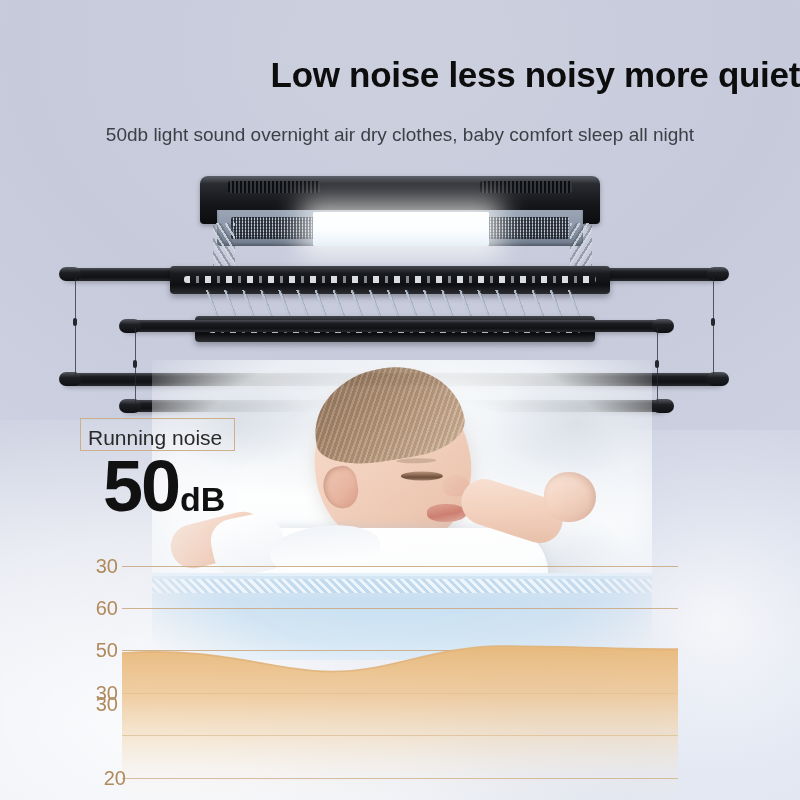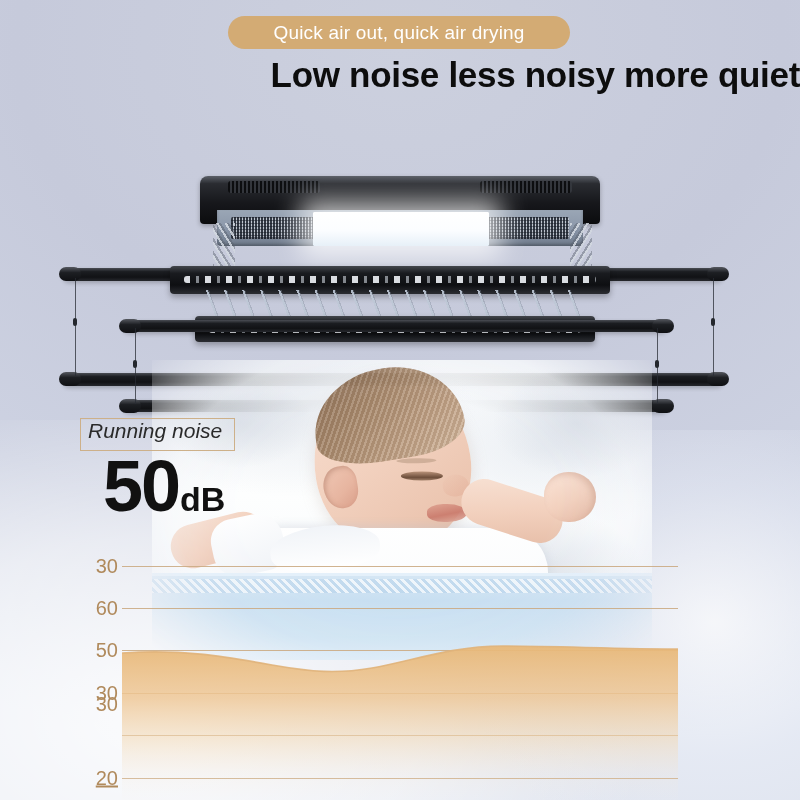--- a/index.html
+++ b/index.html
@@ -404,24 +404,23 @@
   
   .noise-box {
     position: absolute;
     left: 80px;
     top: 418px;
     width: 155px;
     height: 33px;
     border: 1px solid #cdb089;
     background: rgba(255,255,255,0.05);
     display: flex;
-    align-items: flex-start;
+    align-items: flex-end;
     padding-left: 7px;
     box-sizing: border-box;
-    font-style: italic;
   }
   .noise-box span {
     font-size: 21px;
     color: #2a2a2a;
   }
   .db-wrap {
     position: absolute;
     left: 103px;
     top: 450px;
     display: flex;
@@ -476,24 +475,22 @@
   }
 </style>
 </head>
 <body>
 
 <div id="poster">
 
   <div class="bg-wash-bottom"></div>
   <div class="bg-wash-right"></div>
 
-  <div class="badge">
-    <span>Quick air out, quick air drying</span>
-  </div>
   <div class="headline">Low noise less noisy more quiet</div>
+  <div class="subhead">50db light sound overnight air dry clothes, baby comfort sleep all night</div>
 
   <div class="product">
 
     <div class="unit-body">
       <div class="unit-vent-top left"></div>
       <div class="unit-vent-top right"></div>
     </div>
 
     <div class="unit-under">
       <div class="grille left"></div>
@@ -602,16 +599,16 @@
         <path d="M0,13 C60,9 100,16 150,25 C190,32 215,34 250,28 C290,21 330,6 380,6 C430,6 500,9 556,9 L556,160 L0,160 Z" fill="url(#areaGrad)"></path>
         <path d="M0,13 C60,9 100,16 150,25 C190,32 215,34 250,28 C290,21 330,6 380,6 C430,6 500,9 556,9" fill="none" stroke="#e0b37a" stroke-width="1.6" opacity="0.9"></path>
       </svg>
     </div>
 
     <div class="tick-label" style="left:78px; top:566px;">30</div>
     <div class="tick-label" style="left:78px; top:608px;text-align:right;">60</div>
     <div class="tick-label" style="left:78px; top:650px;">50</div>
     <div class="tick-label" style="left:78px; top:693px;">30</div>
     <div class="tick-label" style="left:78px; top:704px;">30</div>
-    <div class="tick-label" style="left:78px; top:778px;text-decoration:underline;">20</div>
+    <div class="tick-label" style="left:86px; top:778px;">20</div>
   </div>
 
 </div>
 
 </body></html>

